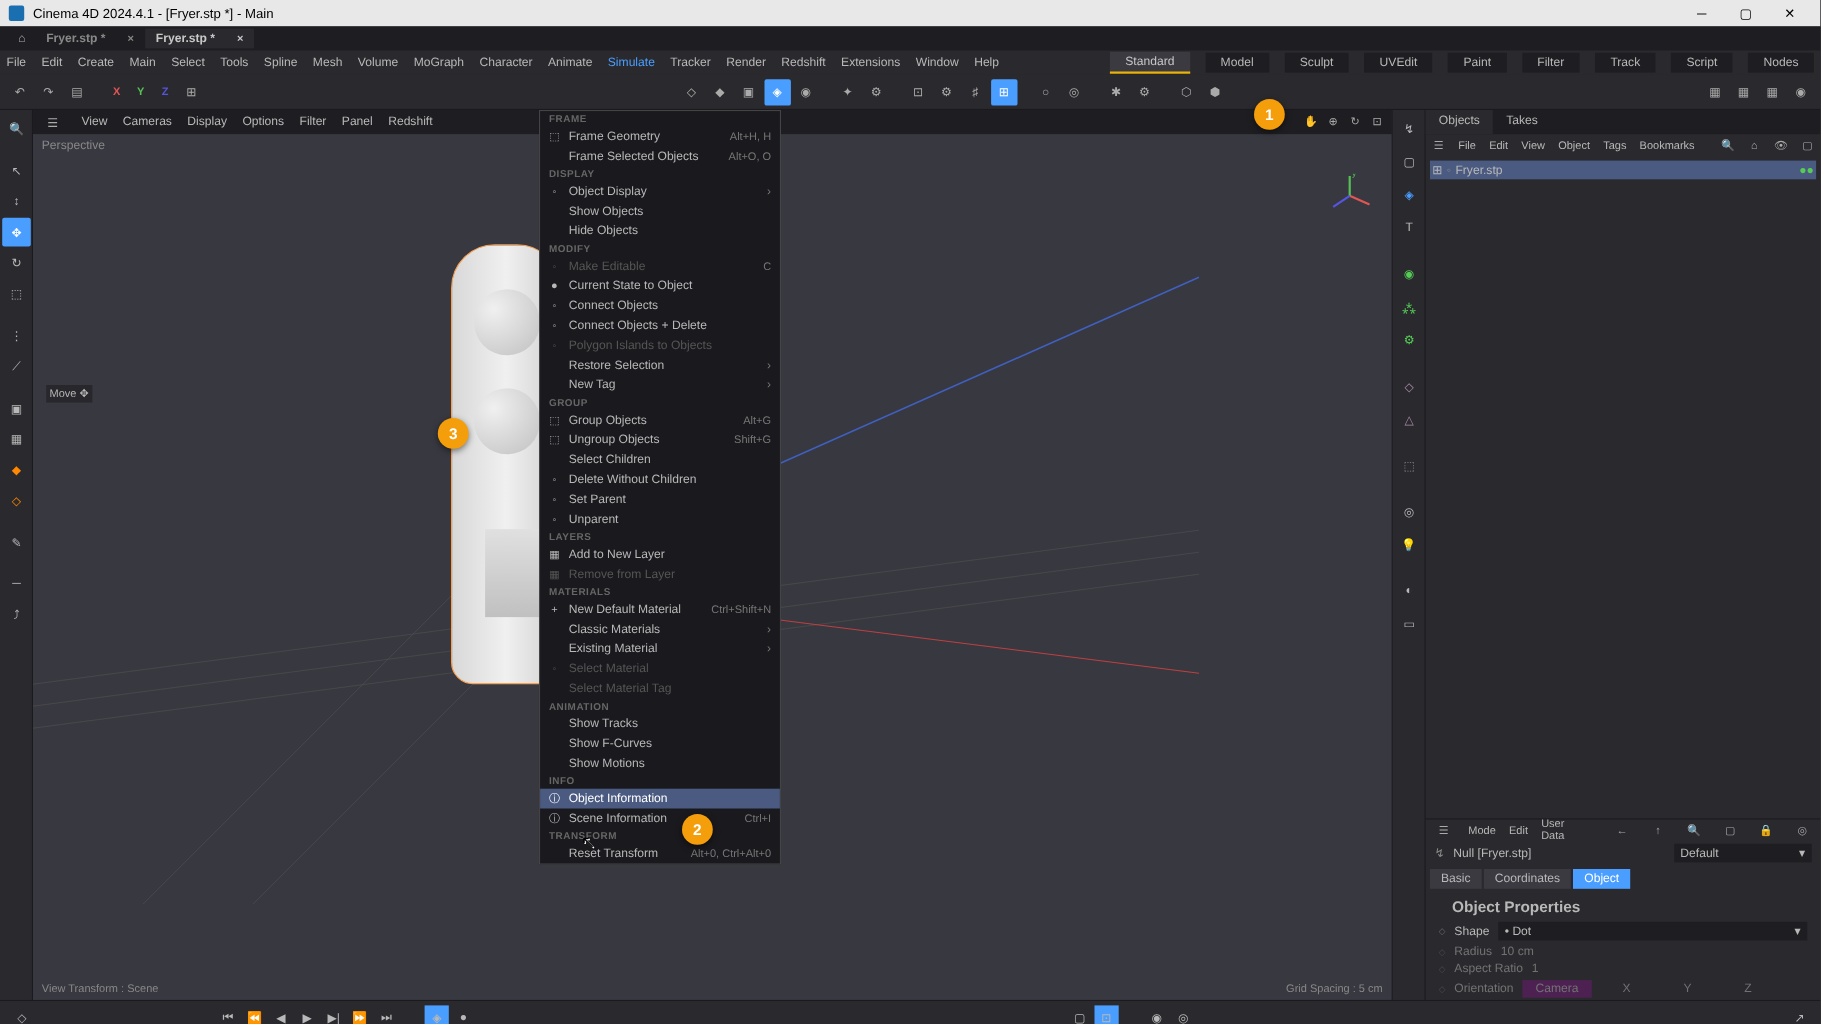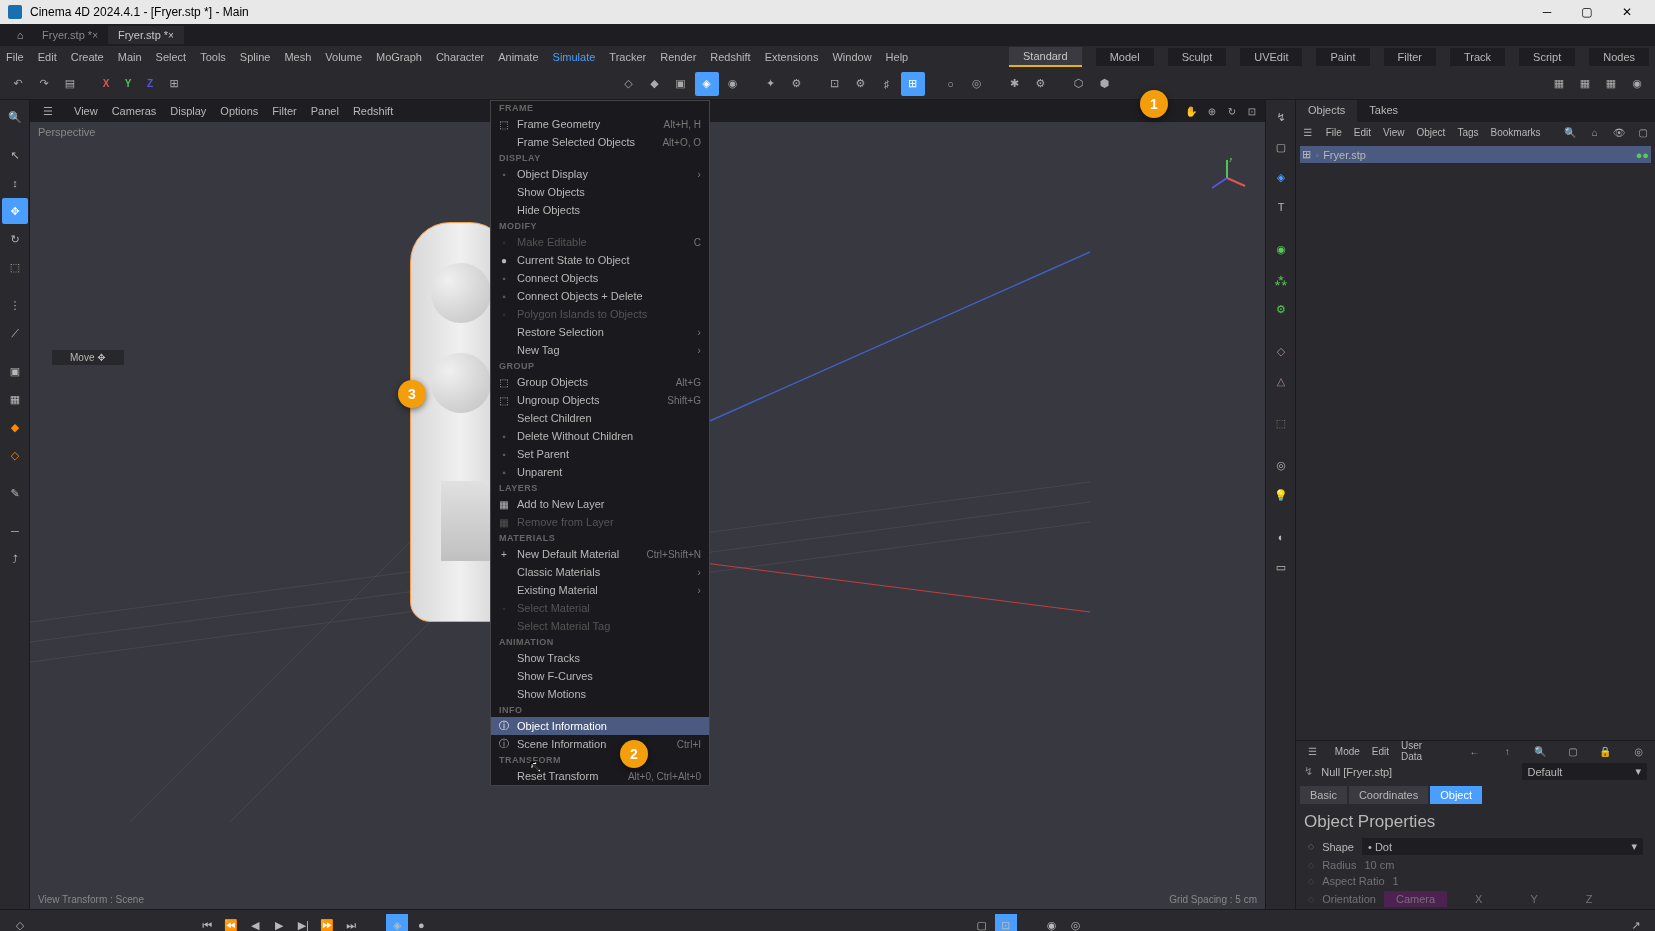--- a/index.html
+++ b/index.html
@@ -6,21 +6,21 @@
 body { background: #2a2a2e; color: #b8b8b8; font-size: 11px; overflow: hidden; width: 1655px; height: 931px; position: relative; }
 
 
 .titlebar { height: 24px; background: #e8e8e8; color: #000; display: flex; align-items: center; padding: 0 8px; font-size: 12px; }
 .titlebar .c4d-icon { width: 14px; height: 14px; background: #1a6fb0; border-radius: 2px; margin-right: 8px; }
 .titlebar .spacer { flex: 1; }
 .win-btn { width: 40px; height: 24px; display: flex; align-items: center; justify-content: center; cursor: pointer; }
 
 
 .filetabs { height: 22px; background: #1e1e22; display: flex; align-items: center; padding-left: 8px; }
-.filetab { padding: 3px 10px; color: #888; font-size: 11px; display: flex; align-items: center; gap: 0; }
+.filetab { padding: 3px 10px; color: #888; font-size: 11px; display: flex; align-items: center; gap: 20px; font-weight: bold; }
 .filetab.active { background: #2a2a2e; color: #c8c8c8; }
 .filetab .close-x { font-size: 10px; cursor: pointer; }
 
 
 .mainmenu { height: 22px; background: #2a2a2e; display: flex; align-items: center; padding: 0 6px; gap: 14px; font-size: 11px; }
 .mainmenu span { cursor: pointer; color: #b8b8b8; }
 .mainmenu .highlight { color: #4a9eff; }
 .mainmenu .spacer { flex: 1; }
 .layout-tab { padding: 3px 14px; background: #1e1e22; cursor: pointer; }
 .layout-tab.active { background: #3a3a40; color: #c8c8c8; border-bottom: 2px solid #eab308; }
@@ -45,21 +45,21 @@
 .lt-spacer { height: 8px; }
 
 
 .viewport-area { flex: 1; display: flex; flex-direction: column; position: relative; }
 .vp-menu { height: 22px; background: #1e1e22; display: flex; align-items: center; padding: 0 6px; gap: 14px; font-size: 11px; }
 .vp-menu span { cursor: pointer; }
 .vp-label { position: absolute; top: 26px; left: 8px; font-size: 11px; color: #888; z-index: 1; }
 .viewport { flex: 1; background: #383840; position: relative; overflow: hidden; }
 .vp-bottom-left { position: absolute; bottom: 4px; left: 8px; font-size: 10px; color: #888; }
 .vp-bottom-right { position: absolute; bottom: 4px; right: 8px; font-size: 10px; color: #888; }
-.vp-tool-hint { position: absolute; top: 228px; left: 22px; font-size: 10px; color: #b8b8b8; background: rgba(0,0,0,0.3); padding: 2px 18px; }
+.vp-tool-hint { position: absolute; top: 228px; left: 12px; font-size: 10px; color: #b8b8b8; background: rgba(0,0,0,0.3); padding: 2px 3px; }
 .vp-nav { position: absolute; top: 2px; right: 4px; display: flex; gap: 2px; }
 .vp-nav .tb-btn { width: 18px; height: 18px; font-size: 10px; }
 .axis-gizmo { position: absolute; top: 36px; right: 18px; width: 40px; height: 40px; }
 
 
 .obj-3d { position: absolute; left: 380px; top: 100px; width: 120px; height: 420px; }
 .obj-body { width: 100px; height: 400px; background: linear-gradient(90deg, #d8d8d8 0%, #f0f0f0 50%, #d0d0d0 100%); border-radius: 40px 40px 20px 20px; position: relative; border: 1px solid #f8a050; }
 .knob { position: absolute; width: 60px; height: 60px; border-radius: 50%; background: radial-gradient(circle at 30% 30%, #f0f0f0, #c0c0c0); left: 20px; }
 .knob1 { top: 40px; }
 .knob2 { top: 130px; }
@@ -85,21 +85,21 @@
 .panel-menu { height: 20px; display: flex; align-items: center; padding: 0 6px; gap: 12px; font-size: 10px; }
 .panel-content { flex: 1; padding: 4px; font-size: 11px; }
 .obj-tree-item { display: flex; align-items: center; gap: 4px; padding: 2px; }
 .obj-tree-item.selected { background: #4a5a80; }
 
 .attr-panel { border-top: 1px solid #1a1a1e; }
 .attr-row { display: flex; align-items: center; padding: 2px 8px; gap: 8px; font-size: 11px; }
 .attr-tabs { display: flex; gap: 2px; padding: 4px; }
 .attr-tab { padding: 3px 10px; background: #3a3a40; cursor: pointer; font-size: 11px; }
 .attr-tab.active { background: #4a9eff; color: #fff; }
-.attr-section { padding: 4px 8px; font-weight: normal; font-size: 17px; }
+.attr-section { padding: 4px 8px; font-weight: bold; font-size: 14px; margin-left: 16px; }
 .attr-field { display: flex; align-items: center; padding: 2px 12px; gap: 8px; }
 .attr-field .diamond { color: #666; font-size: 8px; }
 .attr-dropdown { flex: 1; background: #1e1e22; padding: 2px 6px; display: flex; align-items: center; justify-content: space-between; }
 
 
 .timeline-area { height: 56px; background: #2a2a2e; border-top: 1px solid #1a1a1e; }
 .timeline-controls { height: 30px; display: flex; align-items: center; padding: 0 8px; gap: 2px; }
 .tl-btn { width: 22px; height: 22px; display: flex; align-items: center; justify-content: center; cursor: pointer; }
 
 

